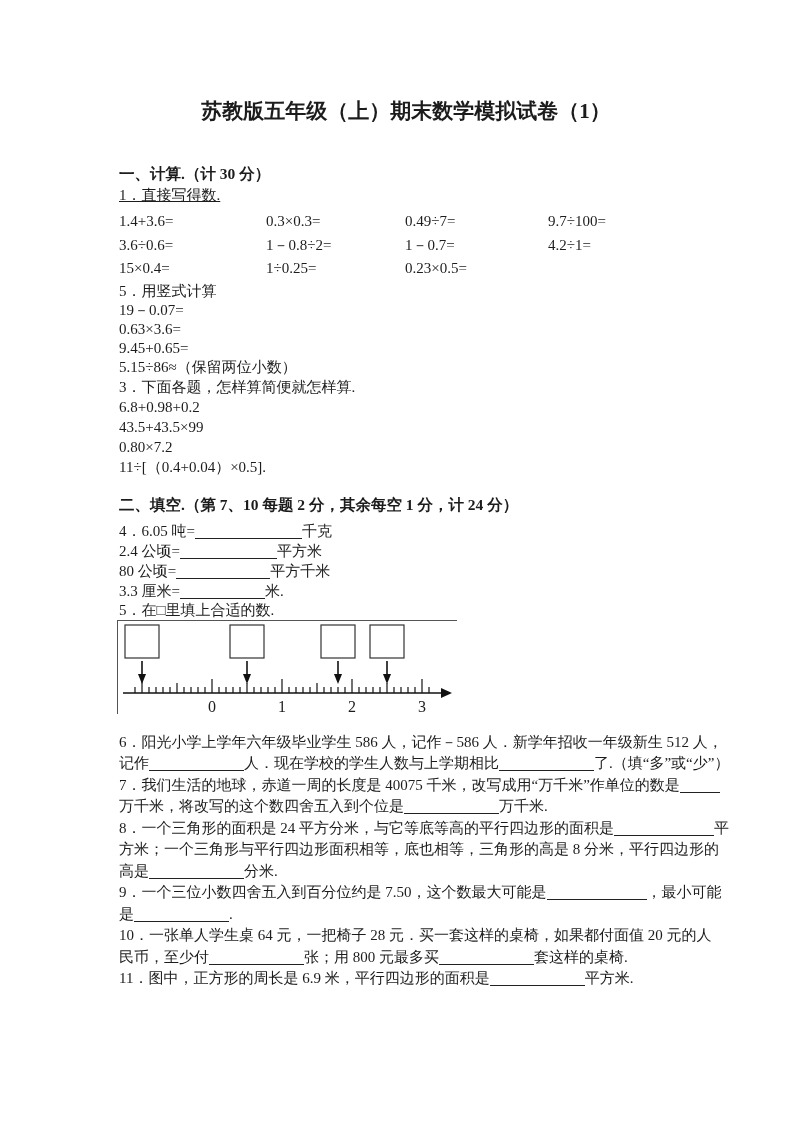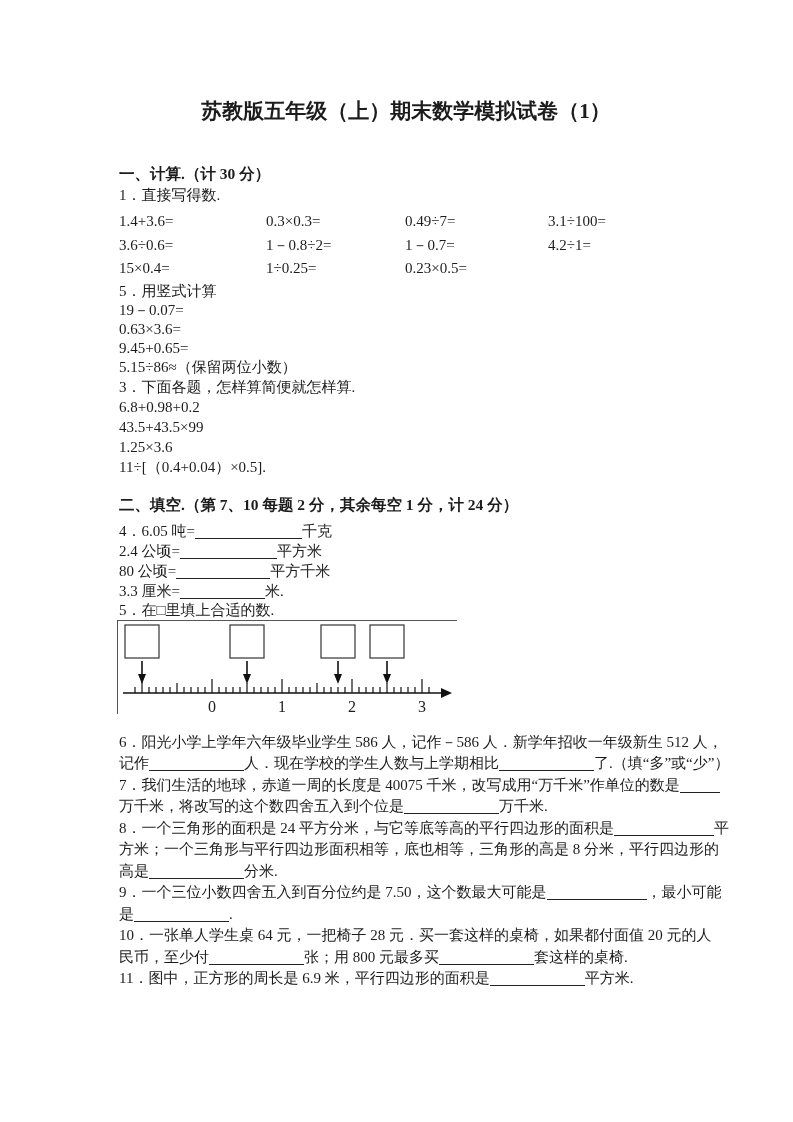--- a/index.html
+++ b/index.html
@@ -4,21 +4,21 @@
 <style>
   html,body{margin:0;padding:0;background:#ffffff;}
   body{width:793px;height:1122px;font-family:"Liberation Serif","DejaVu Serif",serif;color:#1c1c1c;}
   .page{position:relative;width:793px;height:1122px;overflow:hidden;background:#ffffff;}
   .content{padding:94px 100px 0 119px;}
   .title{font-size:21px;font-weight:bold;text-align:center;line-height:34px;white-space:nowrap;}
   .sec-heading{font-weight:bold;font-size:15.5px;line-height:20px;white-space:nowrap;}
   .h1{margin-top:36px;}
   .h2{margin-top:18px;}
   .tline{font-size:15px;line-height:20px;white-space:nowrap;}
-  .q1-label{line-height:22px;}
+  .q1-label{line-height:22px;text-decoration:underline;}
   .grid{margin-top:4px;}
   .grid-row{display:grid;grid-template-columns:147px 139px 143px auto;font-size:15px;line-height:23.5px;white-space:nowrap;}
   .q2 .tline{line-height:19px;}
   .q3 .tline{line-height:20px;}
   .q4{margin-top:6px;}
   .q4 .tline{line-height:20px;}
   .q5-label{line-height:19px;}
   .para .tline{line-height:21.5px;}
   .para-first{margin-top:12px;}
   .blank{display:inline-block;border-bottom:1px solid #222;height:15px;vertical-align:-3px;}
@@ -32,21 +32,21 @@
 
     <div class="title">苏教版五年级（上）期末数学模拟试卷（1）</div>
 
     <div class="sec-heading h1">一、计算.（计 30 分）</div>
     <div class="tline q1-label">1．直接写得数.</div>
     <div class="grid">
         <div class="grid-row">
           <span>1.4+3.6=</span>
           <span>0.3×0.3=</span>
           <span>0.49÷7=</span>
-          <span>3.1÷100=</span>
+          <span>9.7÷100=</span>
         </div>
         <div class="grid-row">
           <span>3.6÷0.6=</span>
           <span>1－0.8÷2=</span>
           <span>1－0.7=</span>
           <span>4.2÷1=</span>
         </div>
         <div class="grid-row">
           <span>15×0.4=</span>
           <span>1÷0.25=</span>
@@ -60,21 +60,21 @@
         <div class="tline"><span>19－0.07=</span></div>
         <div class="tline"><span>0.63×3.6=</span></div>
         <div class="tline"><span>9.45+0.65=</span></div>
         <div class="tline"><span>5.15÷86≈（保留两位小数）</span></div>
       </div>
 
     <div class="tline">3．下面各题，怎样算简便就怎样算.</div>
     <div class="q3">
         <div class="tline"><span>6.8+0.98+0.2</span></div>
         <div class="tline"><span>43.5+43.5×99</span></div>
-        <div class="tline"><span>1.25×3.6</span></div>
+        <div class="tline"><span>0.80×7.2</span></div>
         <div class="tline"><span>11÷[（0.4+0.04）×0.5].</span></div>
       </div>
 
     <div class="sec-heading h2">二、填空.（第 7、10 每题 2 分，其余每空 1 分，计 24 分）</div>
     <div class="q4">
         <div class="tline"><span>4．6.05 吨=</span><span class="blank" style="width: 107px;"></span><span>千克</span></div>
         <div class="tline"><span>2.4 公顷=</span><span class="blank" style="width: 97px;"></span><span>平方米</span></div>
         <div class="tline"><span>80 公顷=</span><span class="blank" style="width: 94px;"></span><span>平方千米</span></div>
         <div class="tline"><span>3.3 厘米=</span><span class="blank" style="width: 85px;"></span><span>米.</span></div>
       </div>

